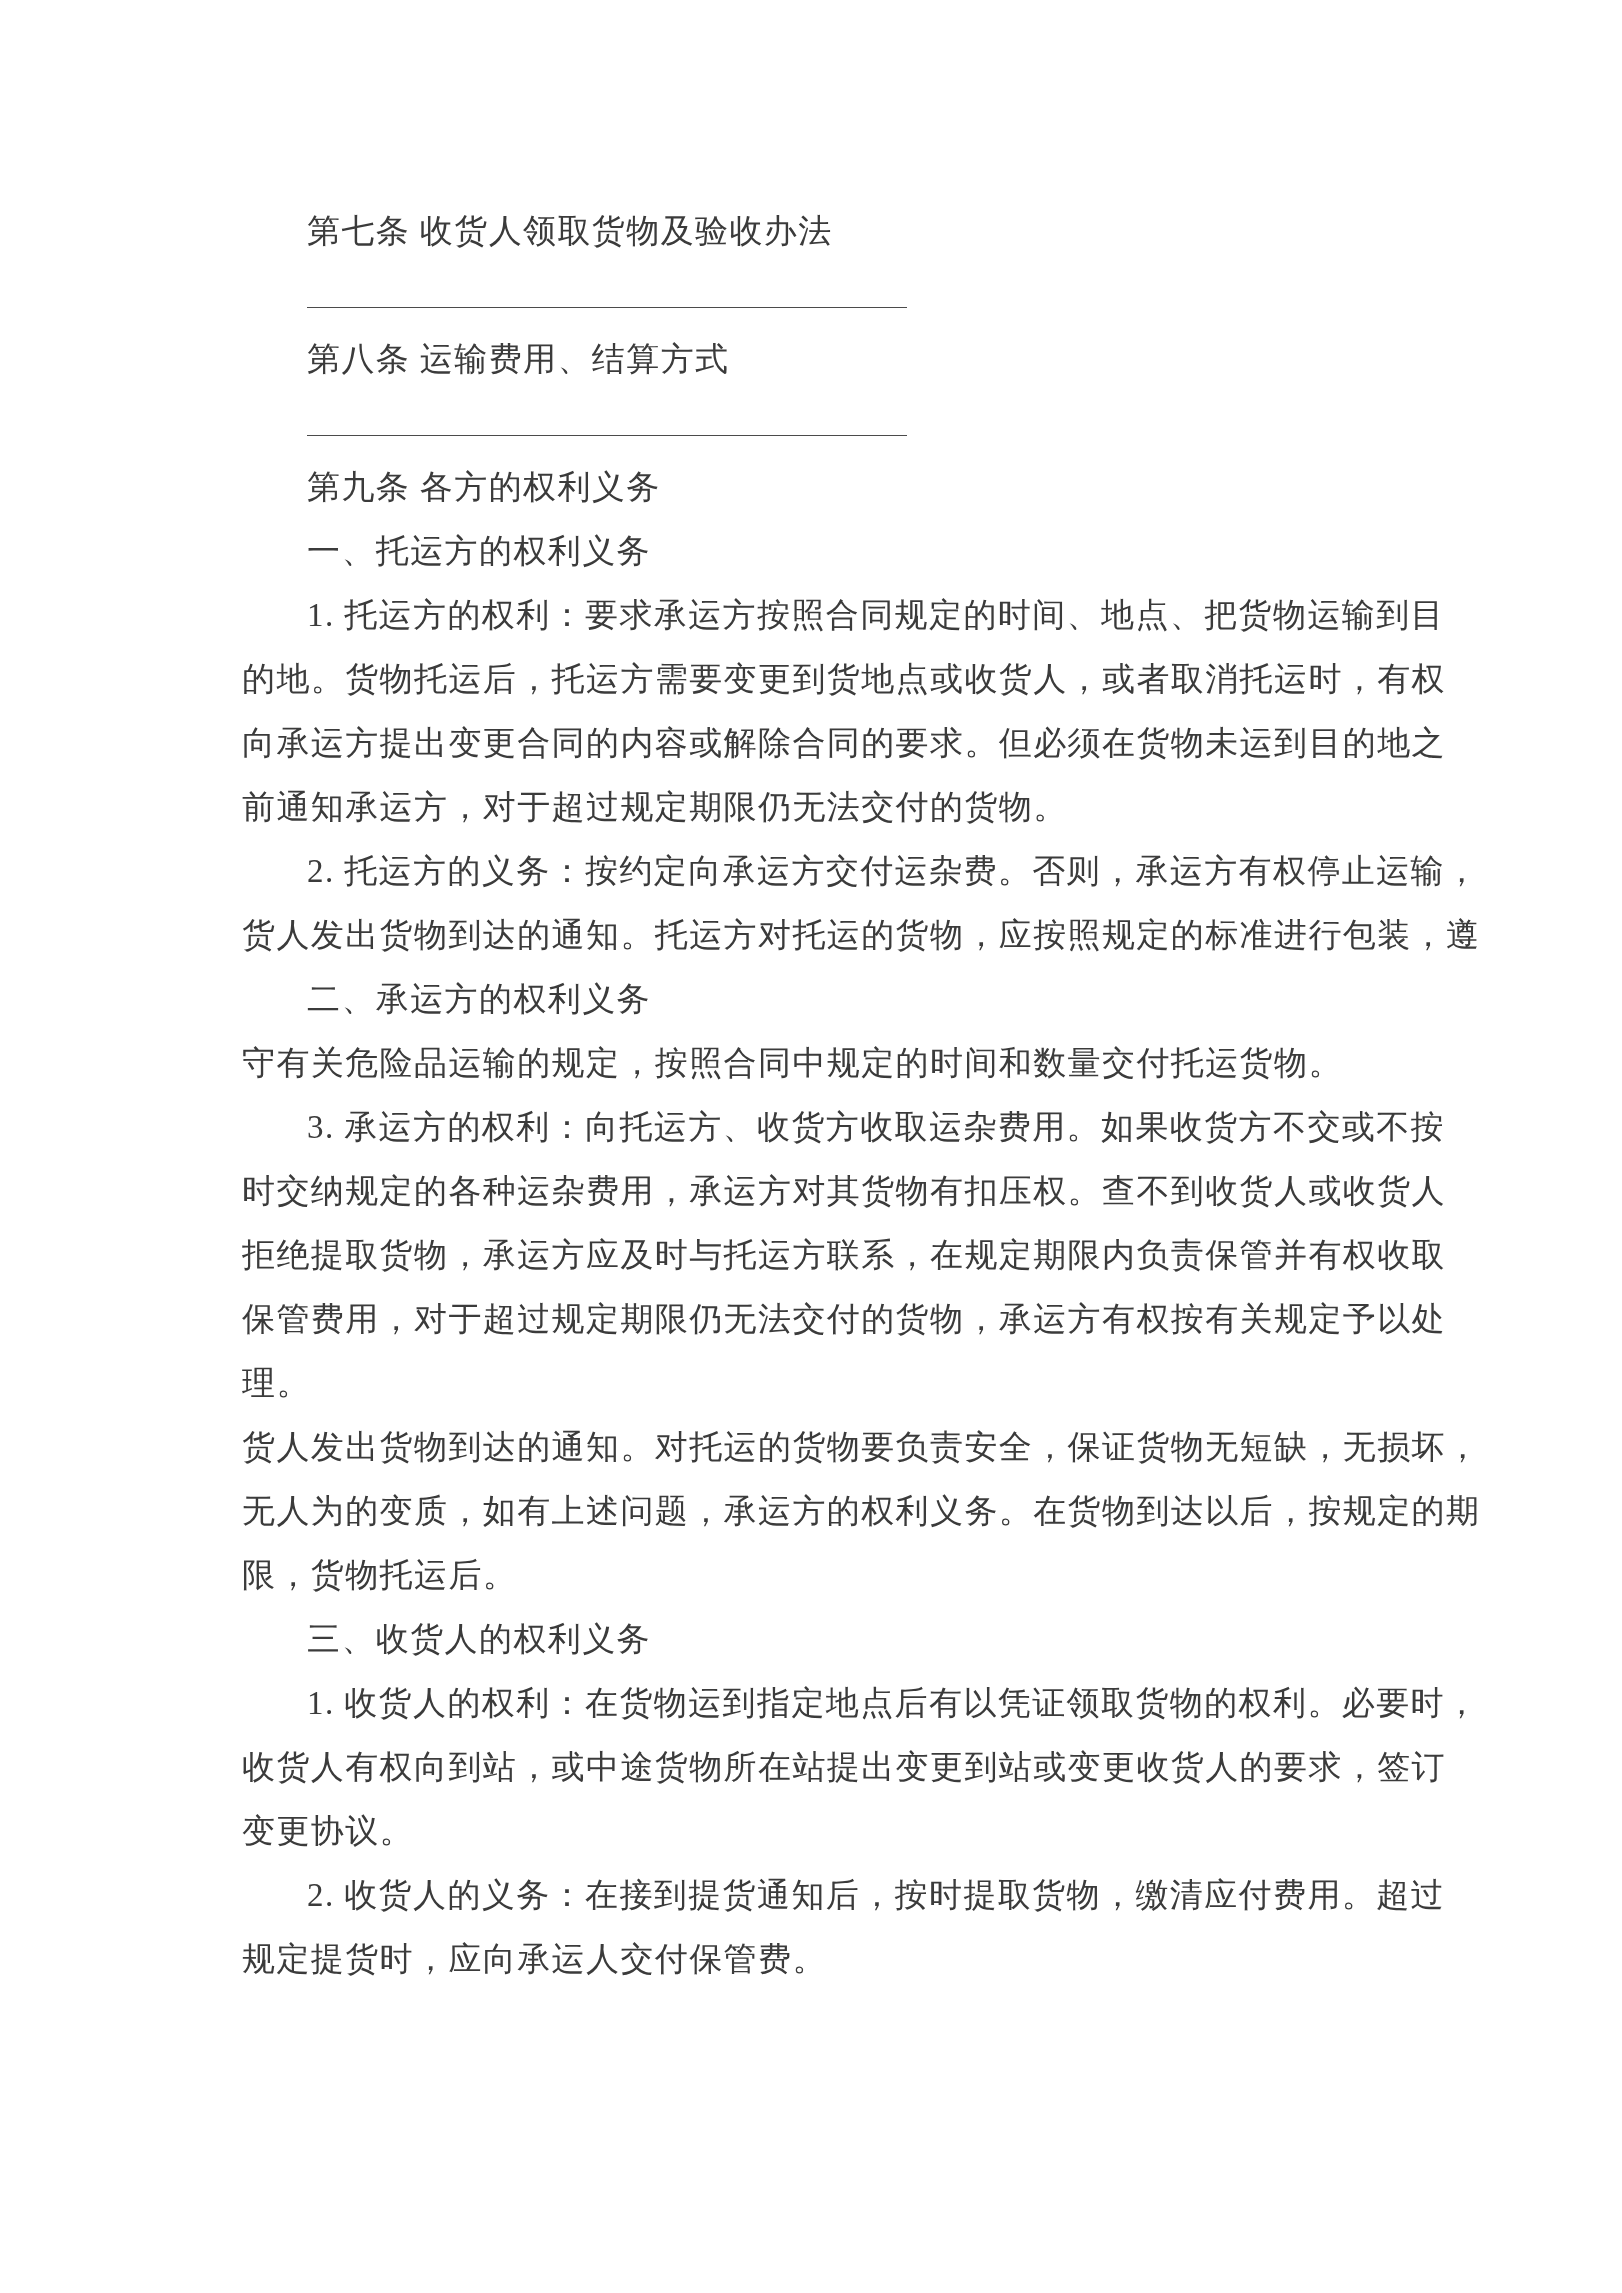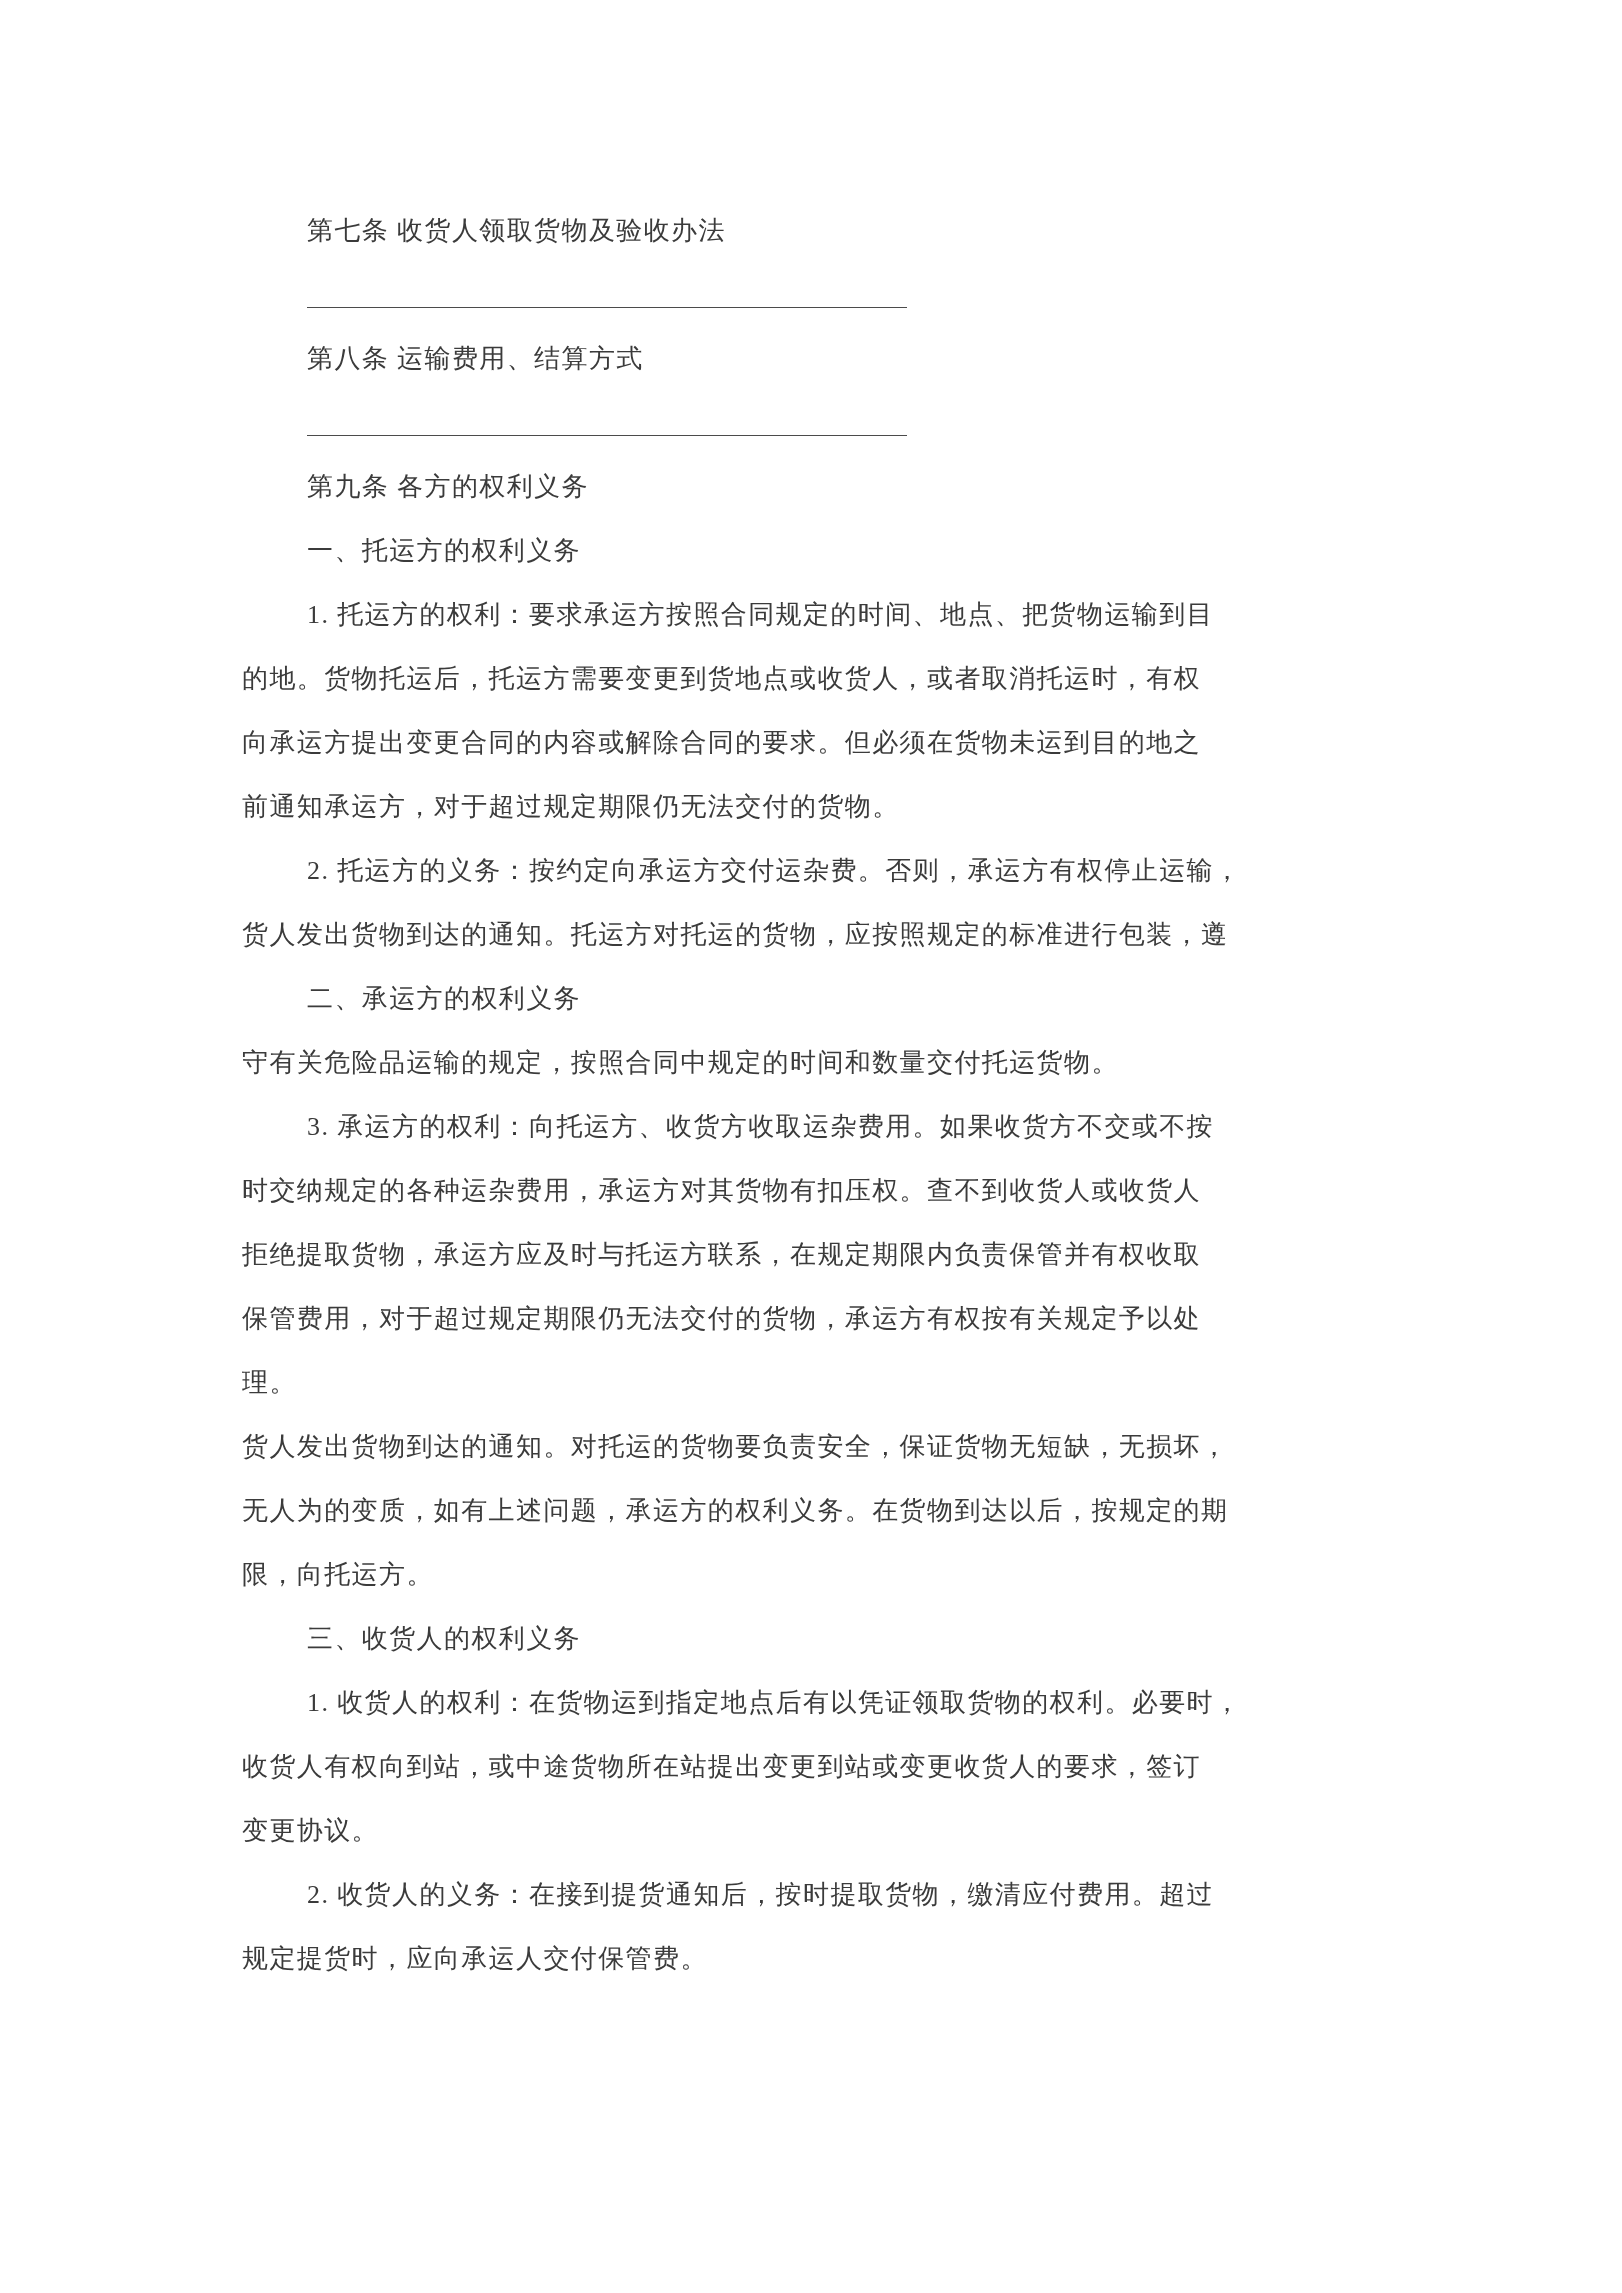--- a/index.html
+++ b/index.html
@@ -16,21 +16,21 @@
   .doc {
     position: absolute;
     left: 242px;
     top: 199px;
     width: 1173px;
     color: #3b3b3b;
   }
   .line {
     height: 64px;
     line-height: 64px;
-    font-size: 26px;
+    font-size: 33px;
     letter-spacing: 1.4px;
     white-space: nowrap;
     overflow: visible;
   }
   .indent {
     padding-left: 65px;
   }
   .blank {
     position: relative;
   }
@@ -65,21 +65,21 @@
   <div class="line">货人发出货物到达的通知。托运方对托运的货物，应按照规定的标准进行包装，遵</div>
   <div class="line indent">二、承运方的权利义务</div>
   <div class="line">守有关危险品运输的规定，按照合同中规定的时间和数量交付托运货物。</div>
   <div class="line indent">3. 承运方的权利：向托运方、收货方收取运杂费用。如果收货方不交或不按</div>
   <div class="line">时交纳规定的各种运杂费用，承运方对其货物有扣压权。查不到收货人或收货人</div>
   <div class="line">拒绝提取货物，承运方应及时与托运方联系，在规定期限内负责保管并有权收取</div>
   <div class="line">保管费用，对于超过规定期限仍无法交付的货物，承运方有权按有关规定予以处</div>
   <div class="line">理。</div>
   <div class="line">货人发出货物到达的通知。对托运的货物要负责安全，保证货物无短缺，无损坏，</div>
   <div class="line">无人为的变质，如有上述问题，承运方的权利义务。在货物到达以后，按规定的期</div>
-  <div class="line">限，向托运方。</div>
+  <div class="line">限，货物托运后。</div>
   <div class="line indent">三、收货人的权利义务</div>
   <div class="line indent">1. 收货人的权利：在货物运到指定地点后有以凭证领取货物的权利。必要时，</div>
   <div class="line">收货人有权向到站，或中途货物所在站提出变更到站或变更收货人的要求，签订</div>
   <div class="line">变更协议。</div>
   <div class="line indent">2. 收货人的义务：在接到提货通知后，按时提取货物，缴清应付费用。超过</div>
   <div class="line">规定提货时，应向承运人交付保管费。</div>
 </div>
 
 
 </body></html>

